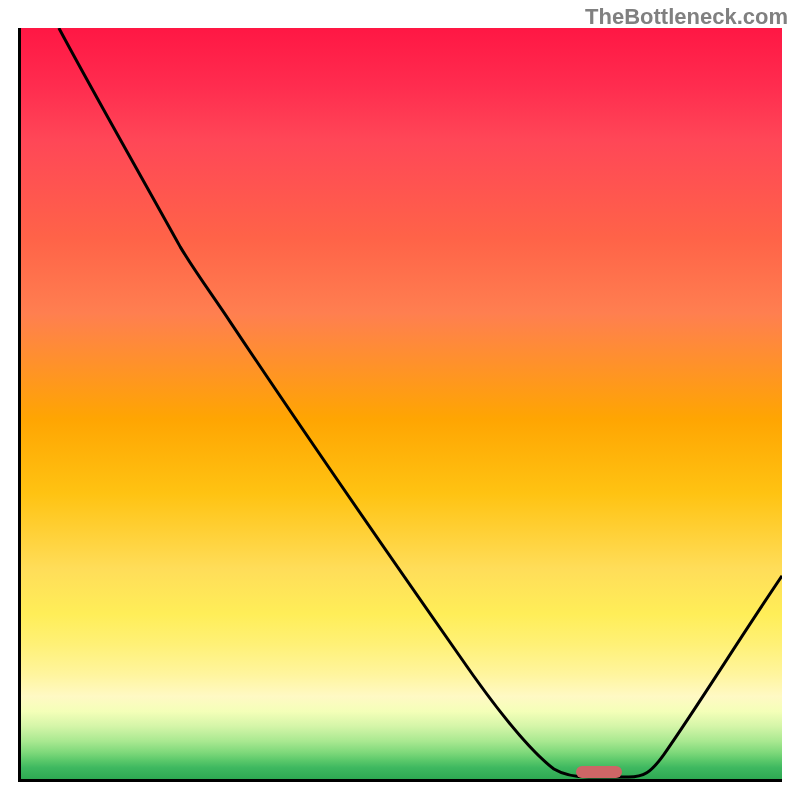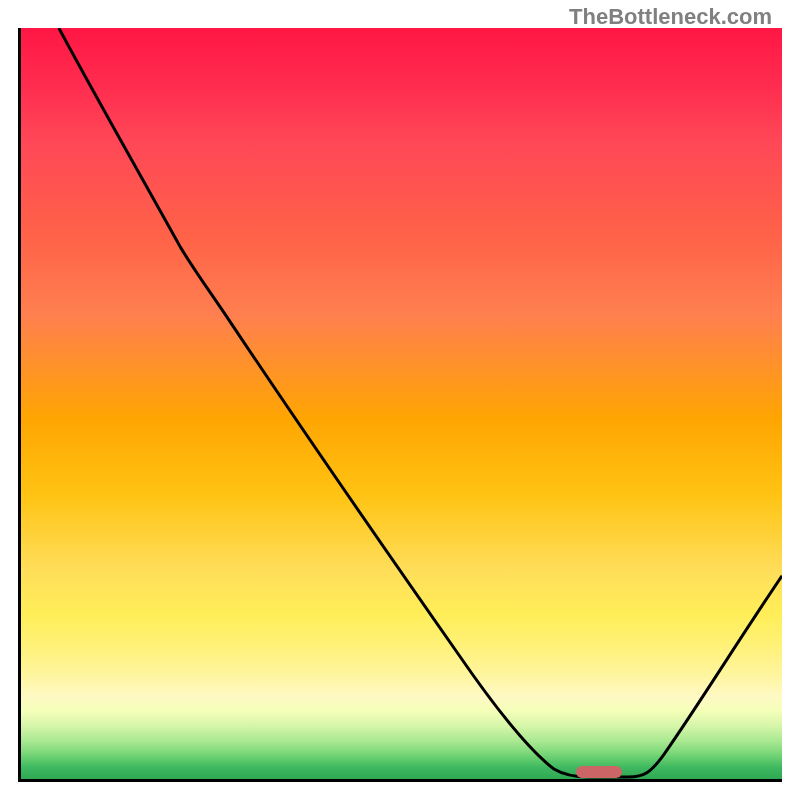--- a/index.html
+++ b/index.html
@@ -6,21 +6,21 @@
   body {
     width: 800px;
     height: 800px;
     background: #ffffff;
     position: relative;
     font-family: Arial, sans-serif;
   }
   .attribution {
     position: absolute;
     top: 4px;
-    right: 28px;
+    right: 12px;
     font-size: 22px;
     font-weight: bold;
     color: #808080;
     font-family: Arial, sans-serif;
   }
   .plot-area {
     position: absolute;
     left: 18px;
     top: 28px;
     width: 764px;

